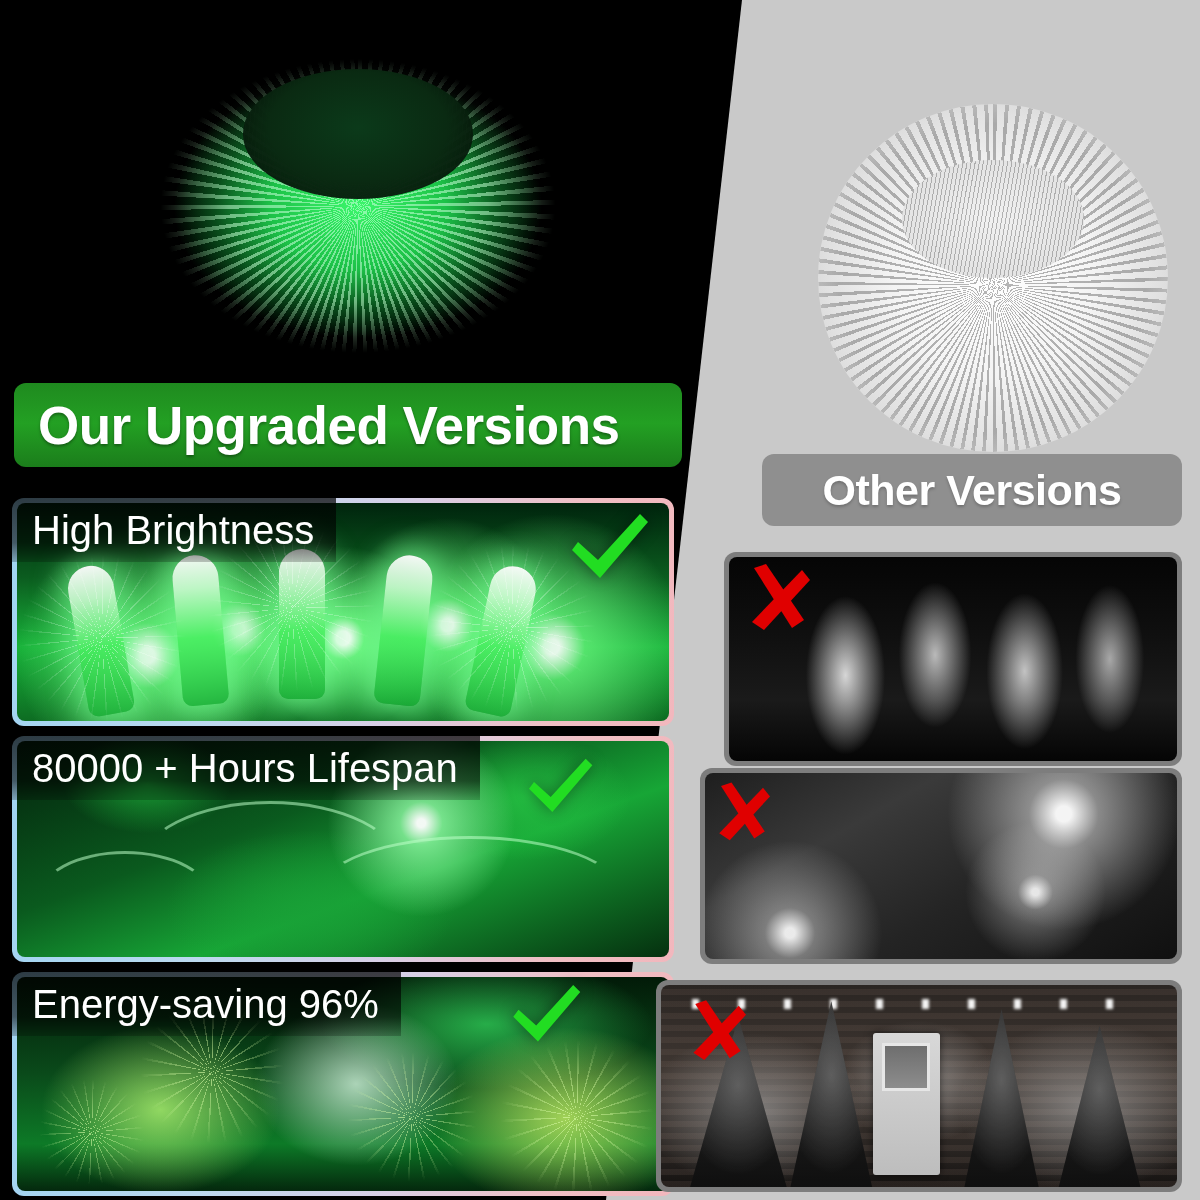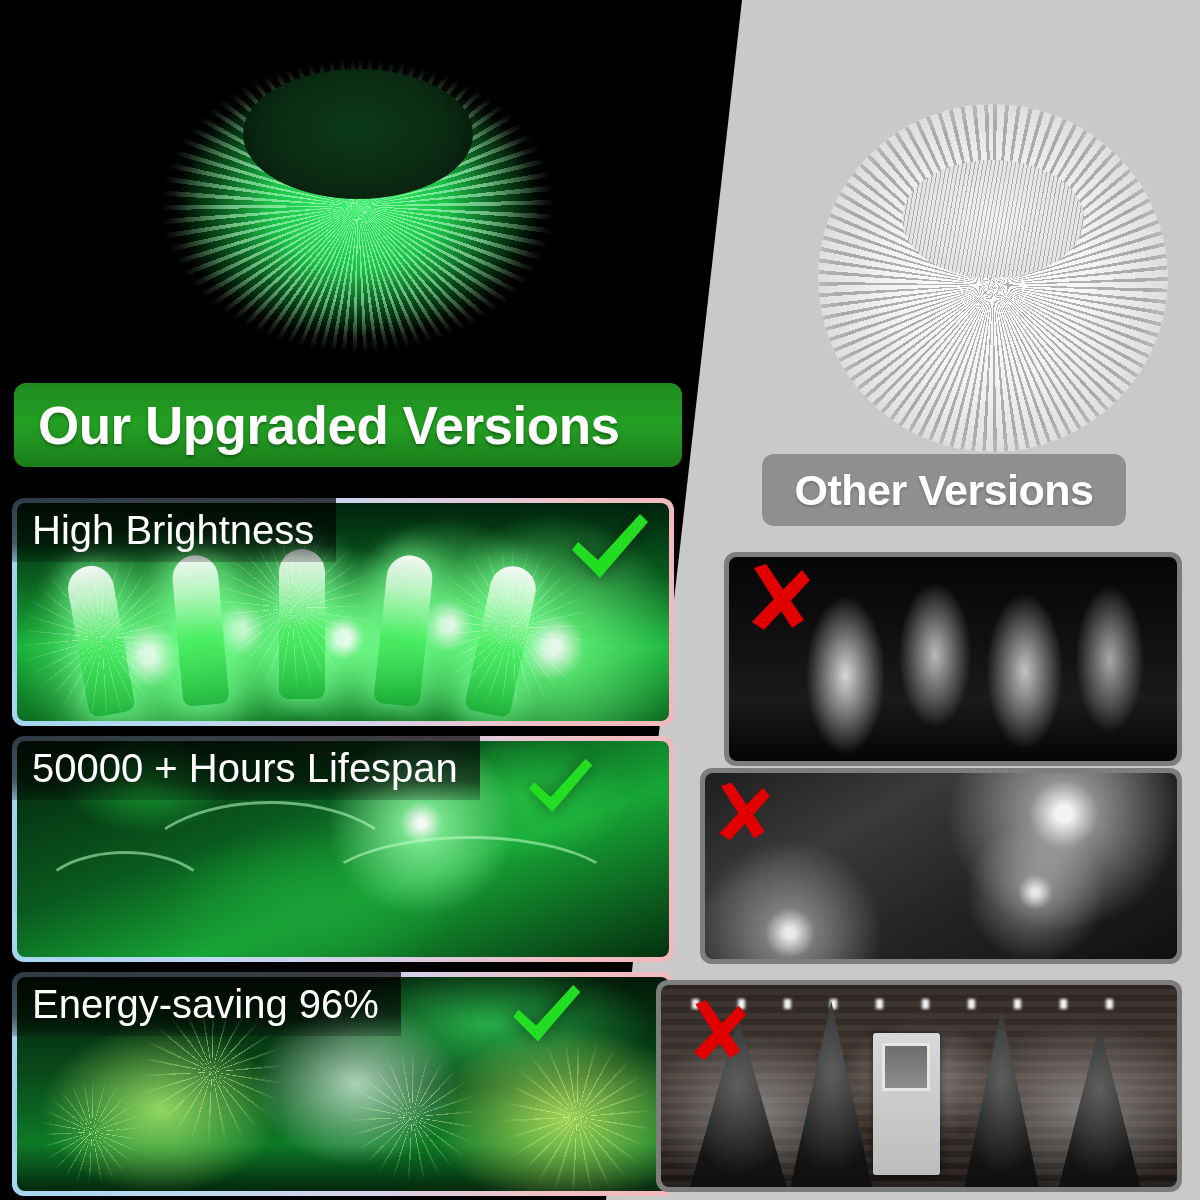--- a/index.html
+++ b/index.html
@@ -162,21 +162,21 @@
   .banner{
     position:absolute;display:flex;align-items:center;border-radius:12px;
     color:#fff;font-weight:bold;letter-spacing:-.5px;
   }
   .banner-upgraded{
     left:14px;top:383px;width:668px;height:84px;padding-left:24px;box-sizing:border-box;
     background:linear-gradient(180deg,#1f8a1f 0%, #23a023 48%, #1b7d1b 100%);
     font-size:53px;text-shadow:0 2px 3px rgba(0,0,0,.35);
   }
   .banner-other{
-    left:762px;top:454px;width:364px;height:72px;box-sizing:border-box;
+    left:762px;top:454px;width:420px;height:72px;box-sizing:border-box;
     justify-content:center;background:#8f8f8f;font-size:43px;
     text-shadow:0 2px 3px rgba(0,0,0,.22);
   }
 
   
   .card-left{
     position:absolute;left:12px;width:662px;border-radius:12px;padding:5px;box-sizing:border-box;
     background:linear-gradient(100deg,#9fd4f2 0%,#bcd9ef 32%,#d8cfe6 58%,#f0bfc4 82%,#f2b7bd 100%);
   }
   .card-left > .inner{position:relative;width:100%;height:100%;border-radius:8px;overflow:hidden;}
@@ -240,21 +240,21 @@
       </svg>
     </div>
   </div>
 
   <div class="card-left" style="top:736px;height:226px;">
     <div class="inner photo wires-green">
       <div class="strand" style="left:20px;top:110px;width:170px;height:90px;"></div>
       <div class="strand" style="left:120px;top:60px;width:260px;height:130px;"></div>
       <div class="strand" style="left:300px;top:95px;width:300px;height:110px;"></div>
     </div>
-    <div class="feat-label">50000 + Hours  Lifespan</div>
+    <div class="feat-label">80000 + Hours  Lifespan</div>
     <div class="check" style="right:80px;top:20px;">
       <svg width="70" height="62" viewBox="0 0 84 72" aria-hidden="true">
         <path d="M6 38 L12 30 L32 48 L74 2 L82 10 L34 66 Z" fill="#22dd22"></path>
       </svg>
     </div>
   </div>
 
   <div class="card-left" style="top:972px;height:224px;">
     <div class="inner photo house-green">
       <div class="twig" style="left:120px;top:20px;width:150px;height:150px;"></div>

